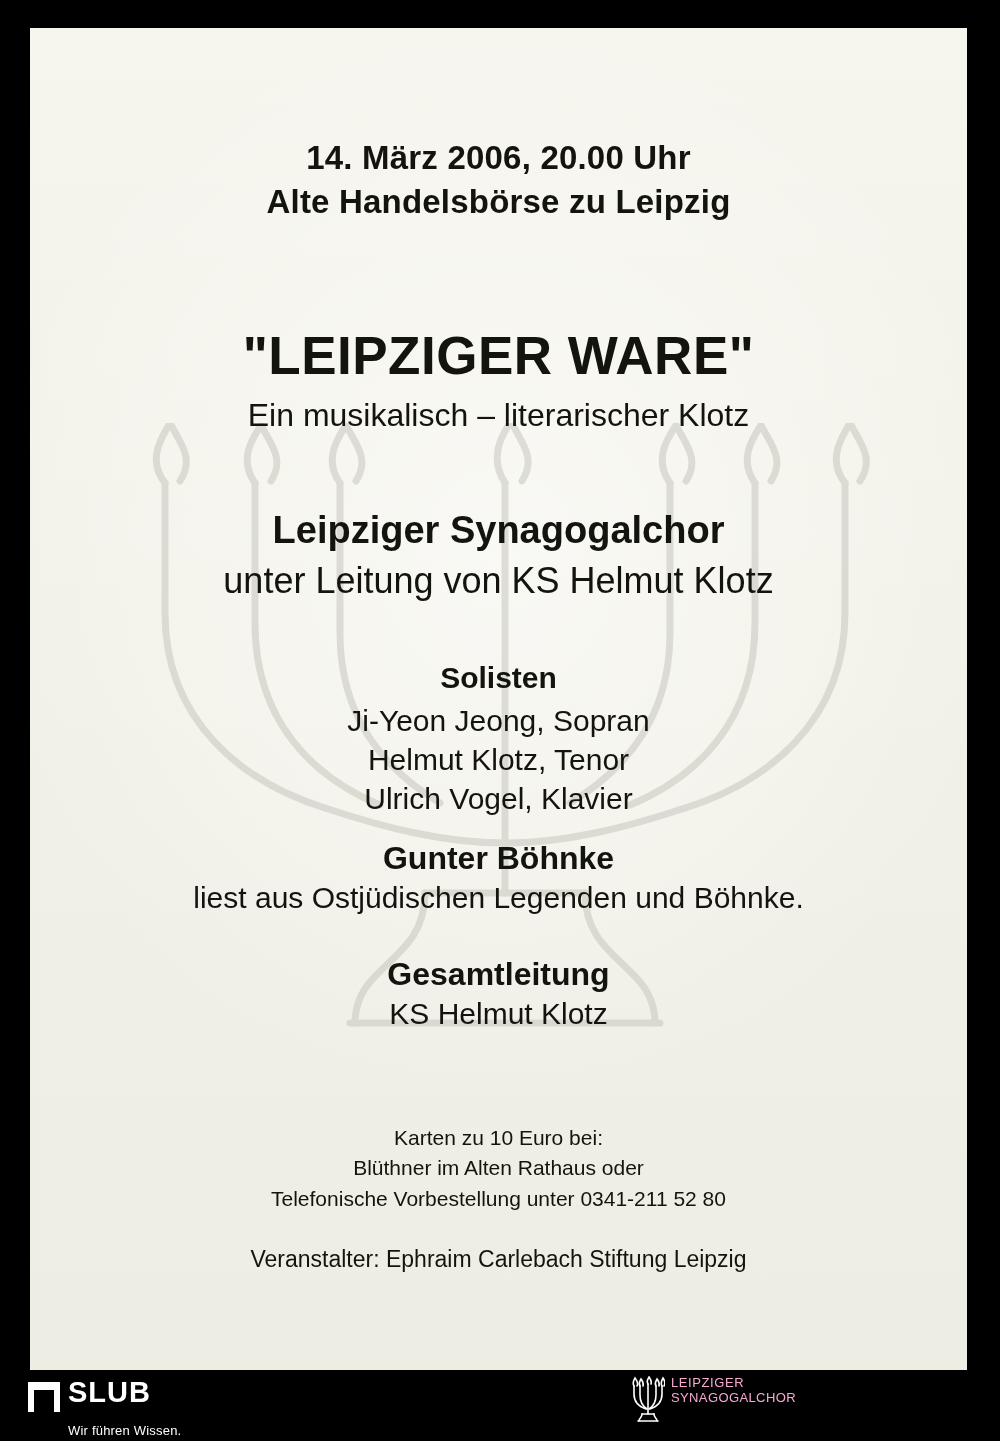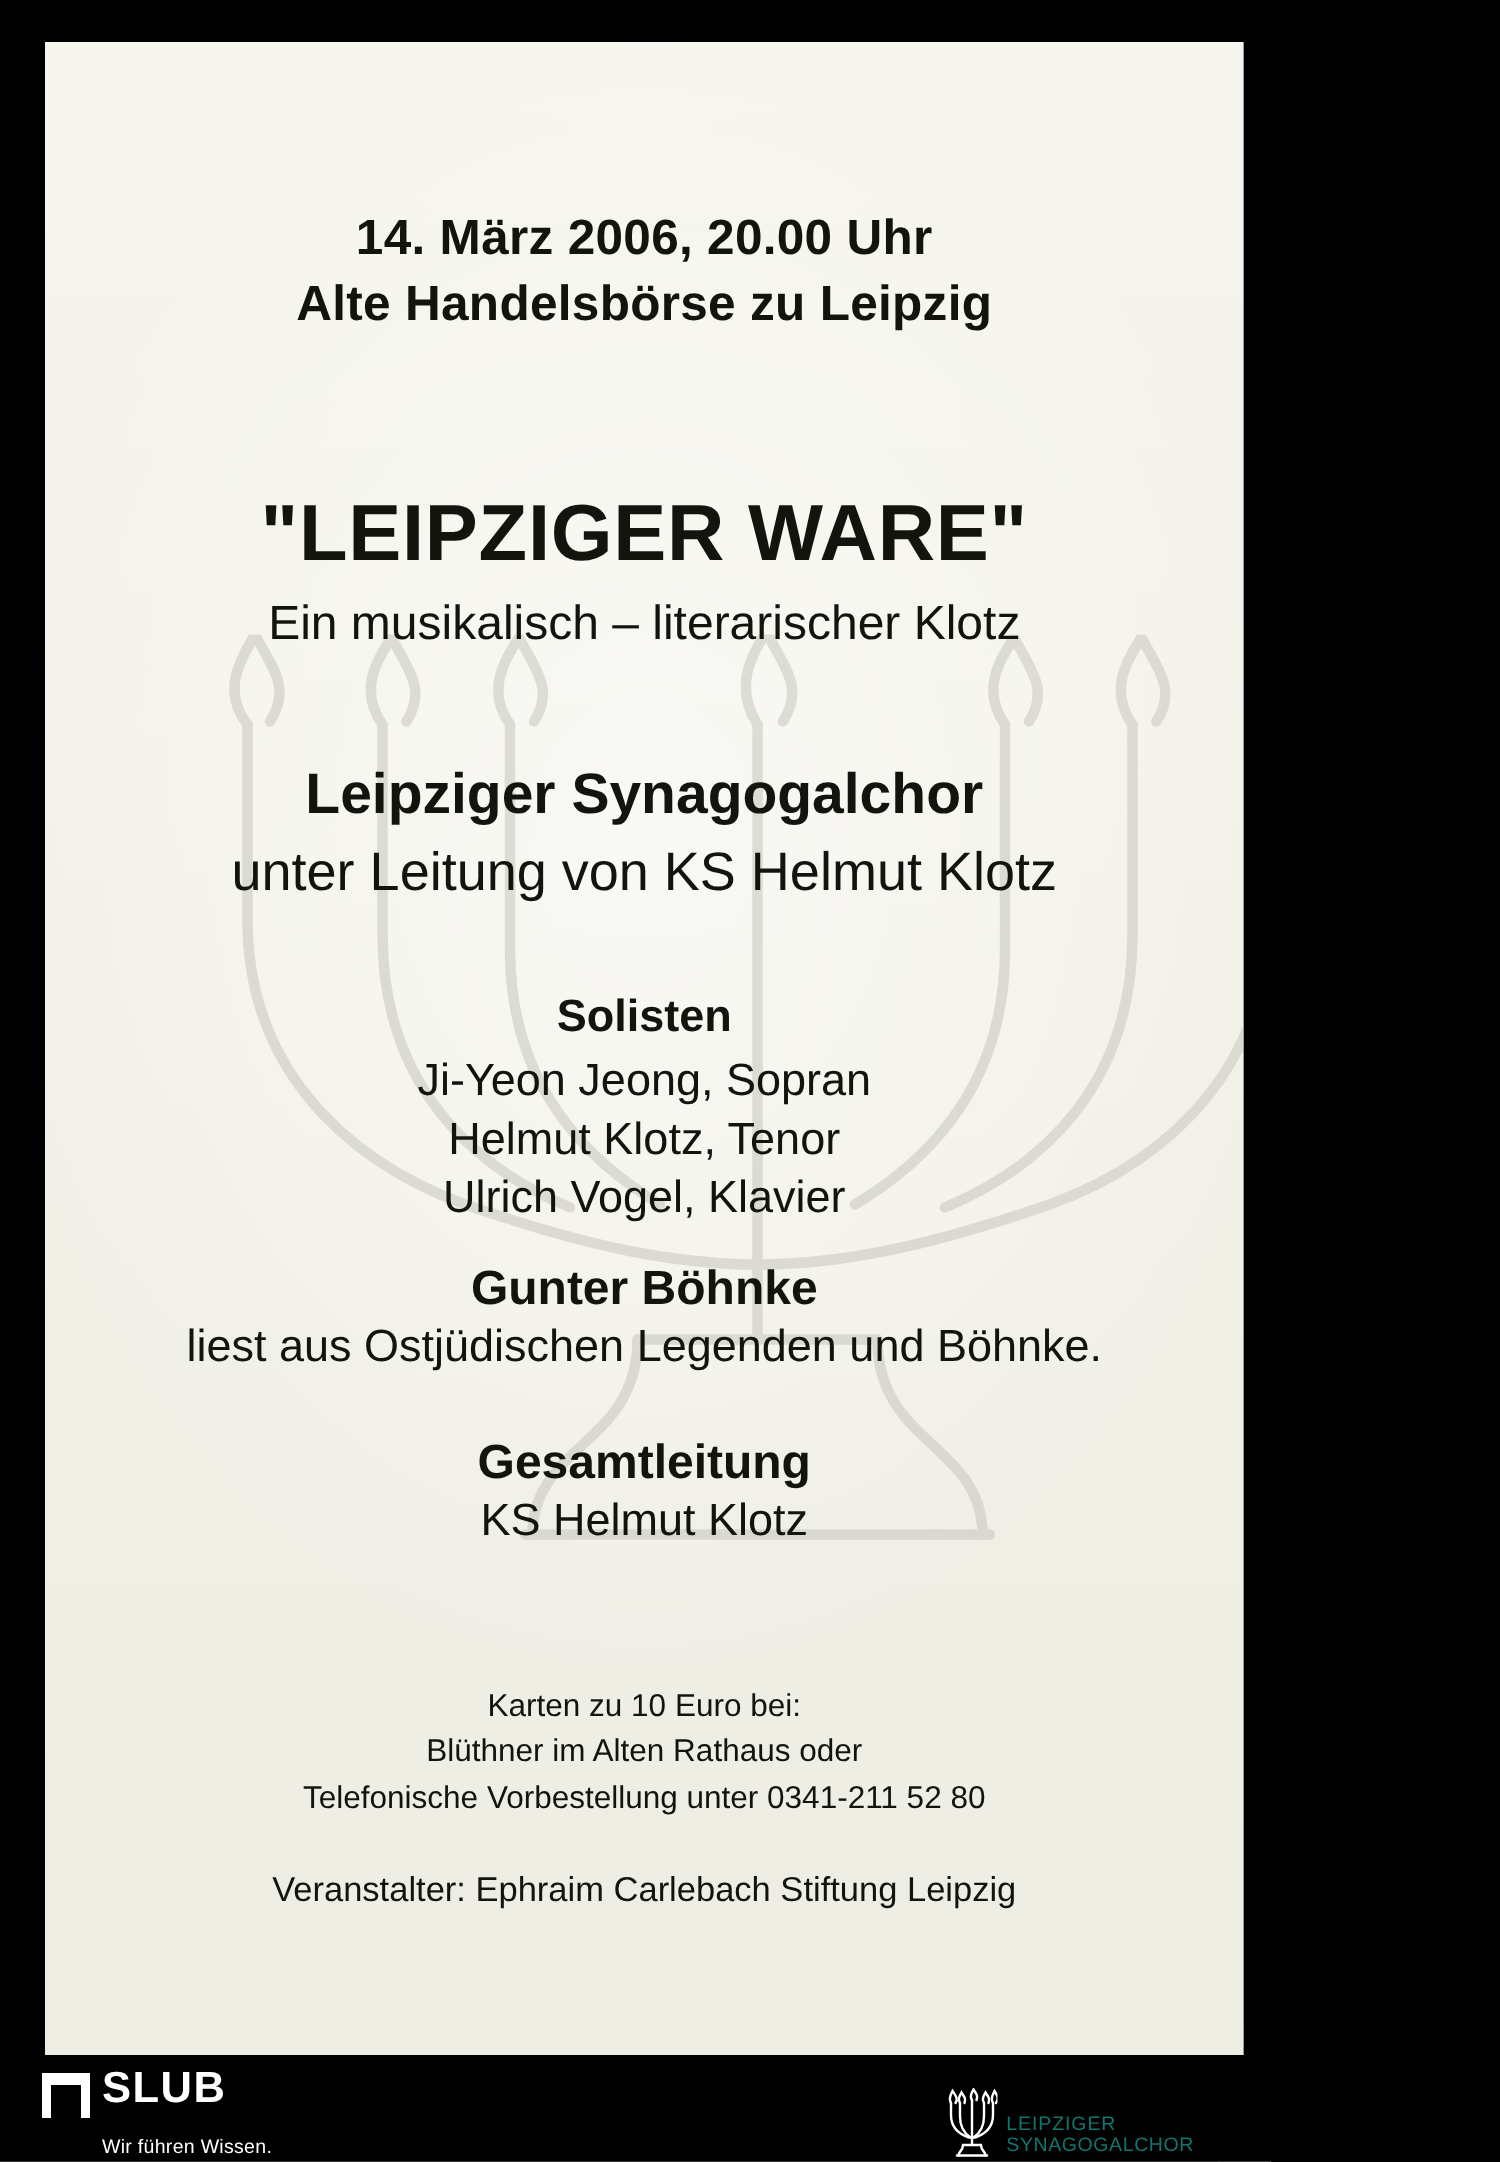--- a/index.html
+++ b/index.html
@@ -13,21 +13,21 @@
     position: relative;
     font-family: "Liberation Sans", sans-serif;
     overflow: hidden;
   }
 
   
   #poster-sheet {
     position: absolute;
     left: 30px;
     top: 28px;
-    width: 799px;
+    width: 937px;
     height: 1342px;
     background: #f4f3ec;
     overflow: hidden;
   }
   
   #paper-tone {
     position: absolute;
     inset: 0;
     background:
       radial-gradient(ellipse 80% 60% at 50% 40%, rgba(255,255,255,0.55) 0%, rgba(243,242,233,0) 70%),
@@ -156,24 +156,24 @@
   }
   #slub-tagline {
     font-size: 13px;
     margin-top: 16px;
     letter-spacing: 0.2px;
   }
 
   #choir-logo {
     position: absolute;
     right: 16px;
-    top: 22px;
+    top: 6px;
     display: flex;
-    align-items: flex-end;
-    color: #0f766e;
+    align-items: flex-start;
+    color: #f9a8d4;
   }
   #choir-logo-mark { width: 34px; height: 46px; margin-right: 6px; }
   #choir-logo-mark svg { display: block; width: 100%; height: 100%; }
   #choir-logo-text { line-height: 1.12; }
   #choir-logo-line1 { font-size: 13px; letter-spacing: 0.6px; }
   #choir-logo-line2 { font-size: 13px; letter-spacing: 0.4px; }
 </style>
 </head>
 <body>
 

